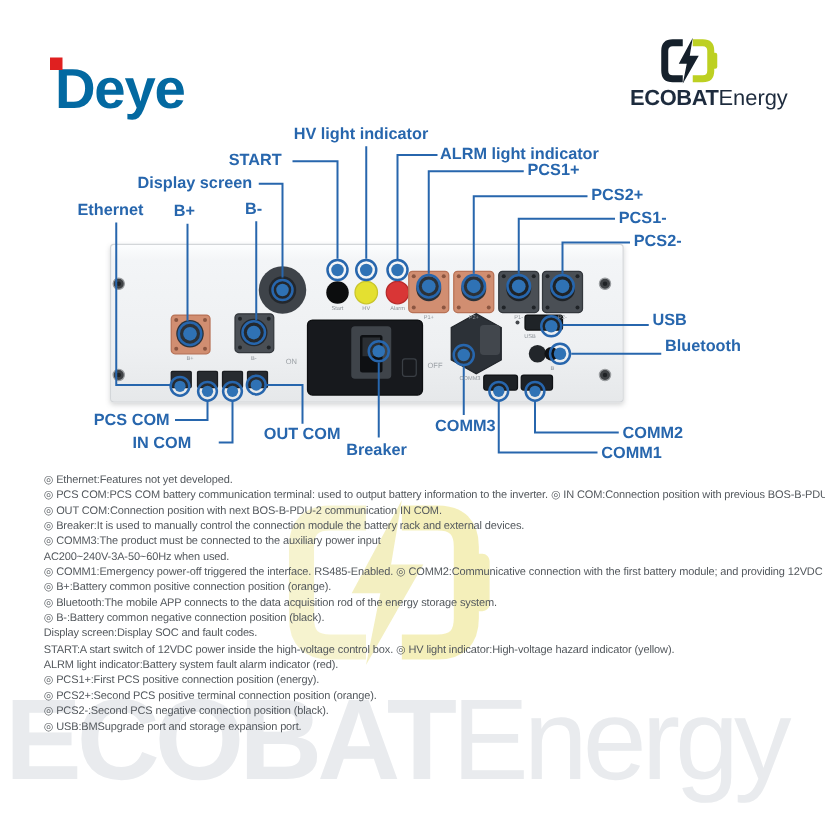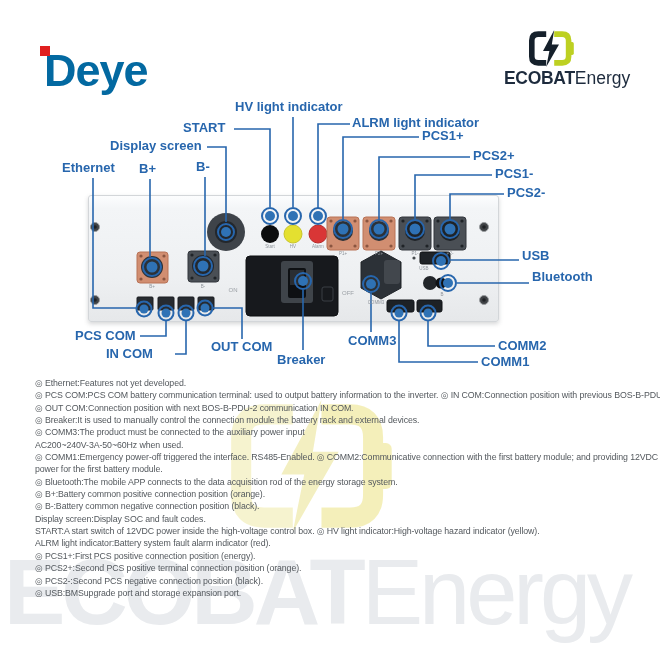--- a/index.html
+++ b/index.html
@@ -280,23 +280,22 @@
   <div class="co" style="left:481px;top:355px">COMM1</div>
 
   <div id="notes">
     <div class="note">◎ Ethernet:Features not yet developed.</div>
     <div class="note">◎ PCS COM:PCS COM battery communication terminal: used to output battery information to the inverter. ◎ IN COM:Connection position with previous BOS-B-PDU-2</div>
     <div class="note">◎ OUT COM:Connection position with next BOS-B-PDU-2 communication IN COM.</div>
     <div class="note">◎ Breaker:It is used to manually control the connection module the battery rack and external devices.</div>
     <div class="note">◎ COMM3:The product must be connected to the auxiliary power input</div>
     <div class="note">AC200~240V-3A-50~60Hz when used.</div>
     <div class="note">◎ COMM1:Emergency power-off triggered the interface. RS485-Enabled. ◎ COMM2:Communicative connection with the first battery module; and providing 12VDC</div>
-    <div class="note">power for the first battery module.</div>
+    <div class="note">◎ B+:Battery common positive connection position (orange).</div>
     <div class="note">◎ Bluetooth:The mobile APP connects to the data acquisition rod of the energy storage system.</div>
-    <div class="note">◎ B+:Battery common positive connection position (orange).</div>
     <div class="note">◎ B-:Battery common negative connection position (black).</div>
     <div class="note">Display screen:Display SOC and fault codes.</div>
     <div class="note">START:A start switch of 12VDC power inside the high-voltage control box. ◎ HV light indicator:High-voltage hazard indicator (yellow).</div>
     <div class="note">ALRM light indicator:Battery system fault alarm indicator (red).</div>
     <div class="note">◎ PCS1+:First PCS positive connection position (energy).</div>
     <div class="note">◎ PCS2+:Second PCS positive terminal connection position (orange).</div>
     <div class="note">◎ PCS2-:Second PCS negative connection position (black).</div>
     <div class="note">◎ USB:BMSupgrade port and storage expansion port.</div>
   </div>
 

